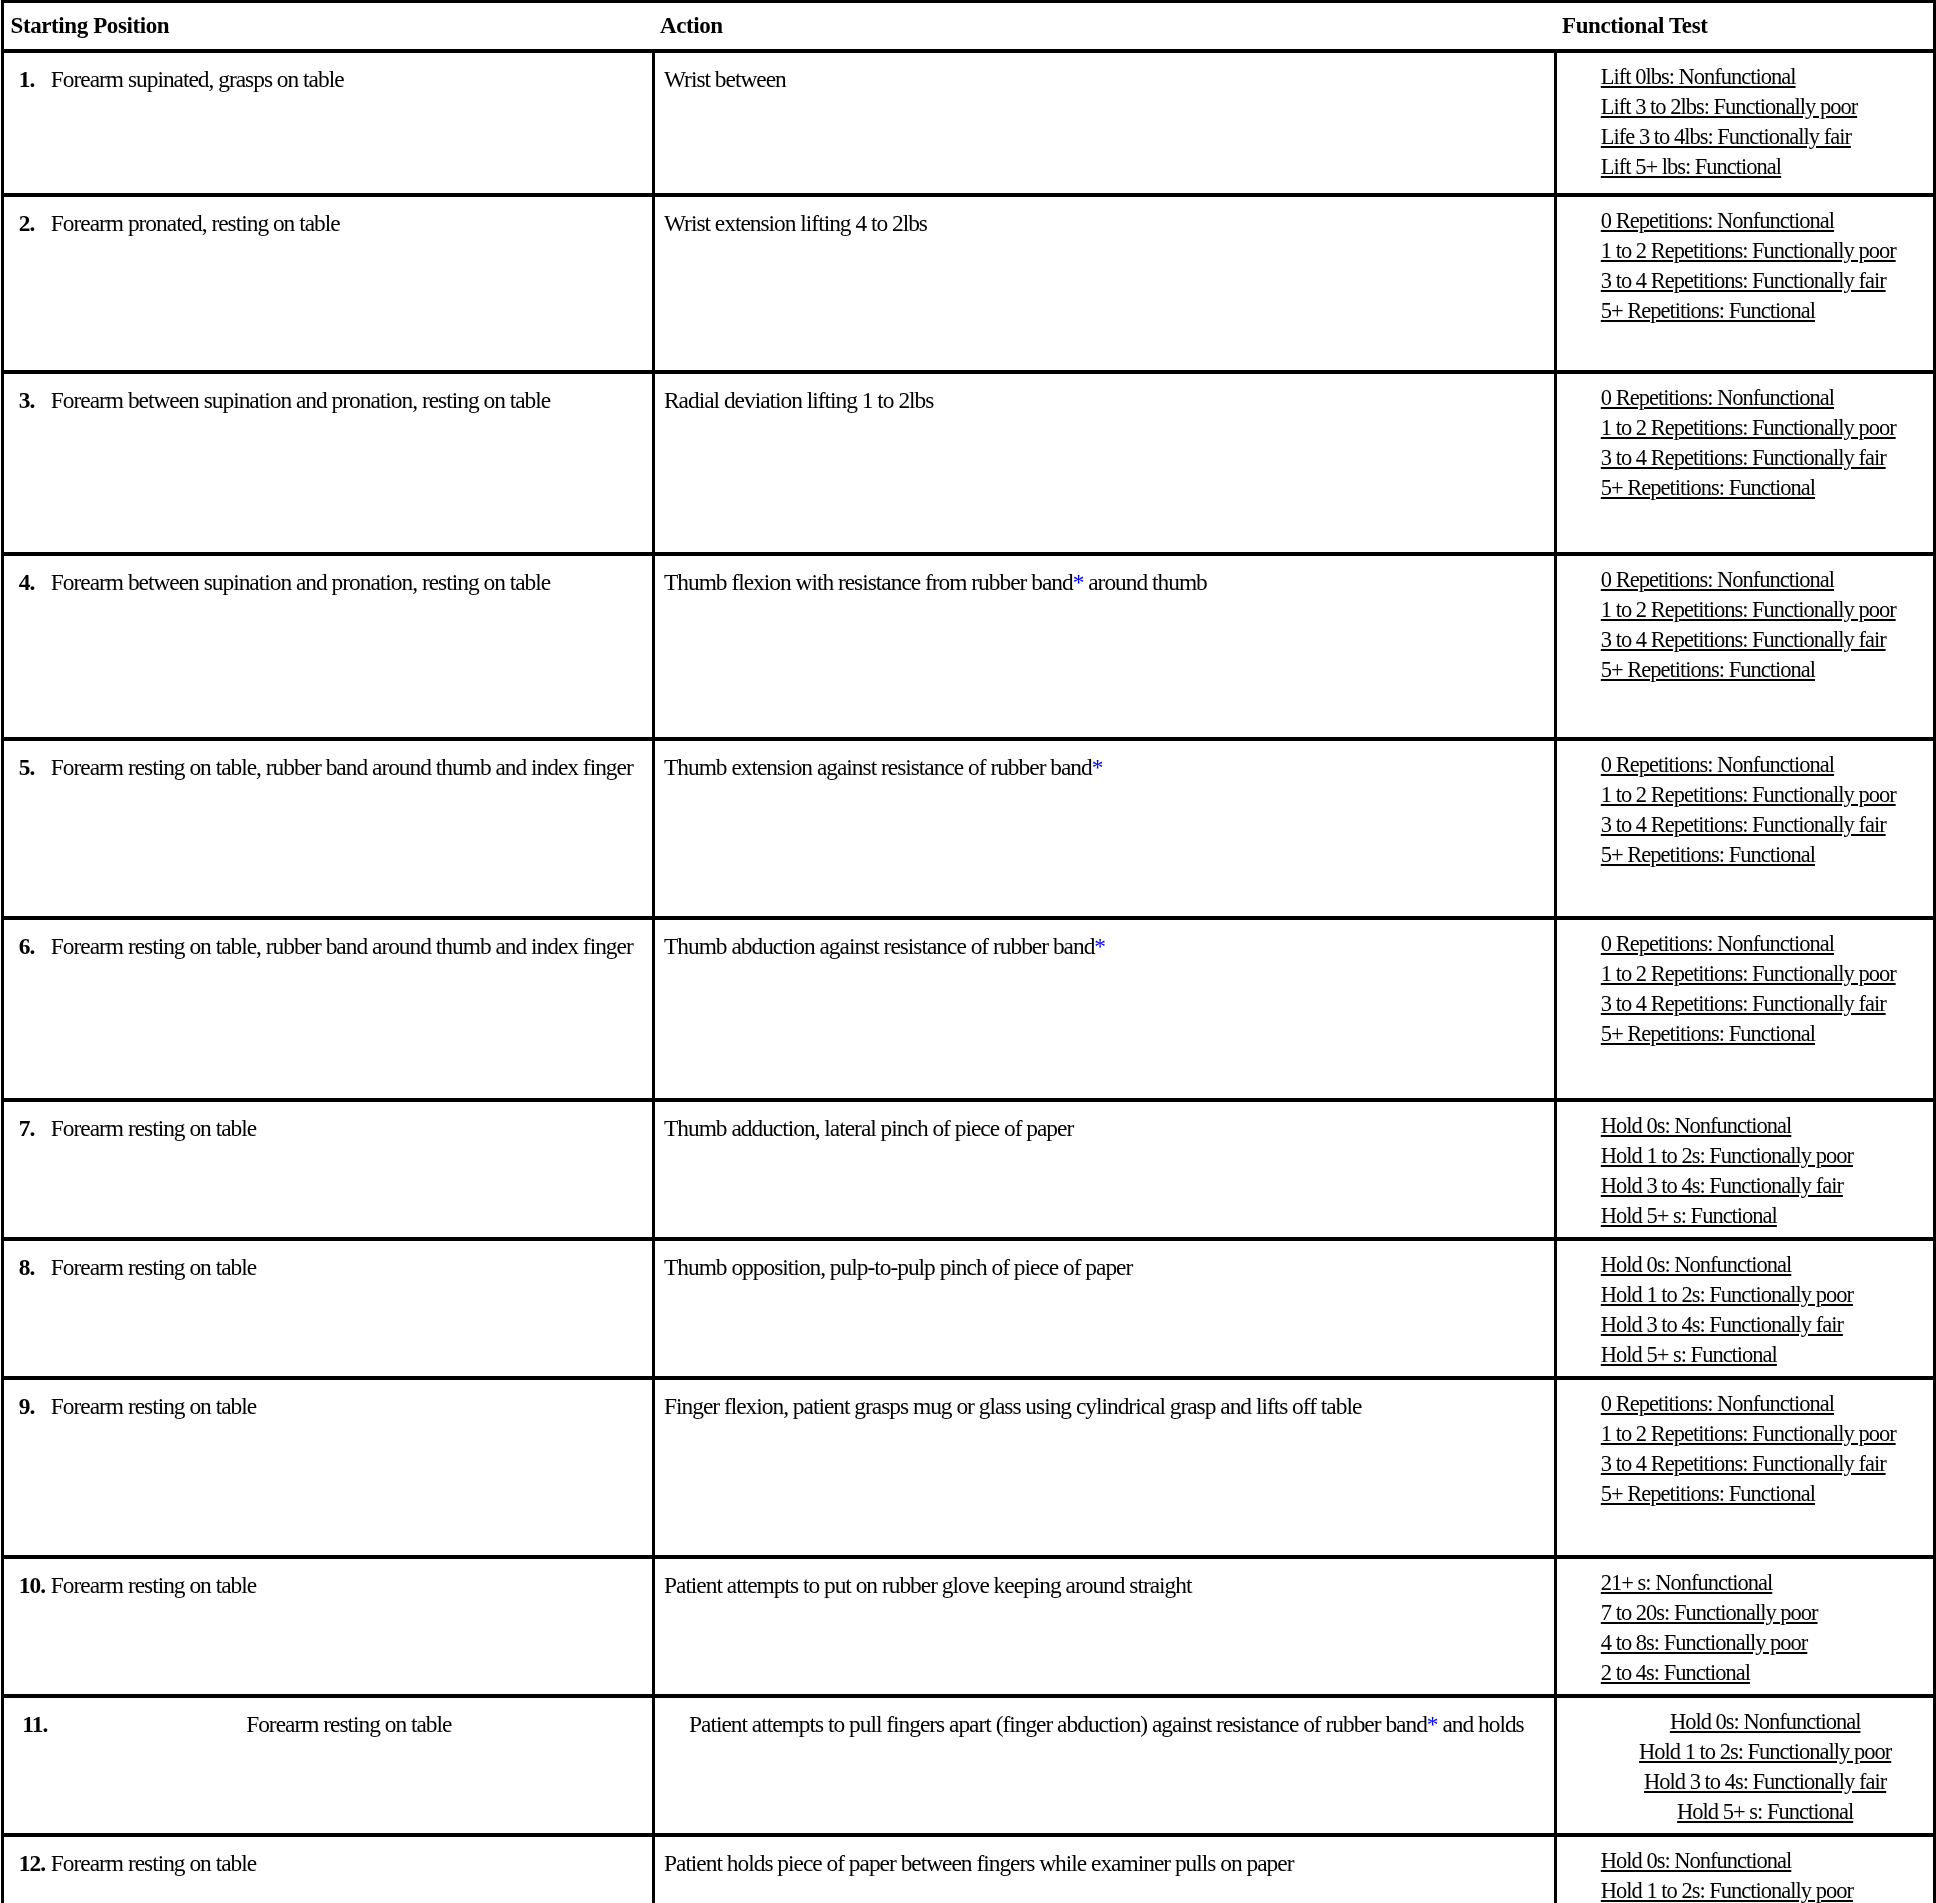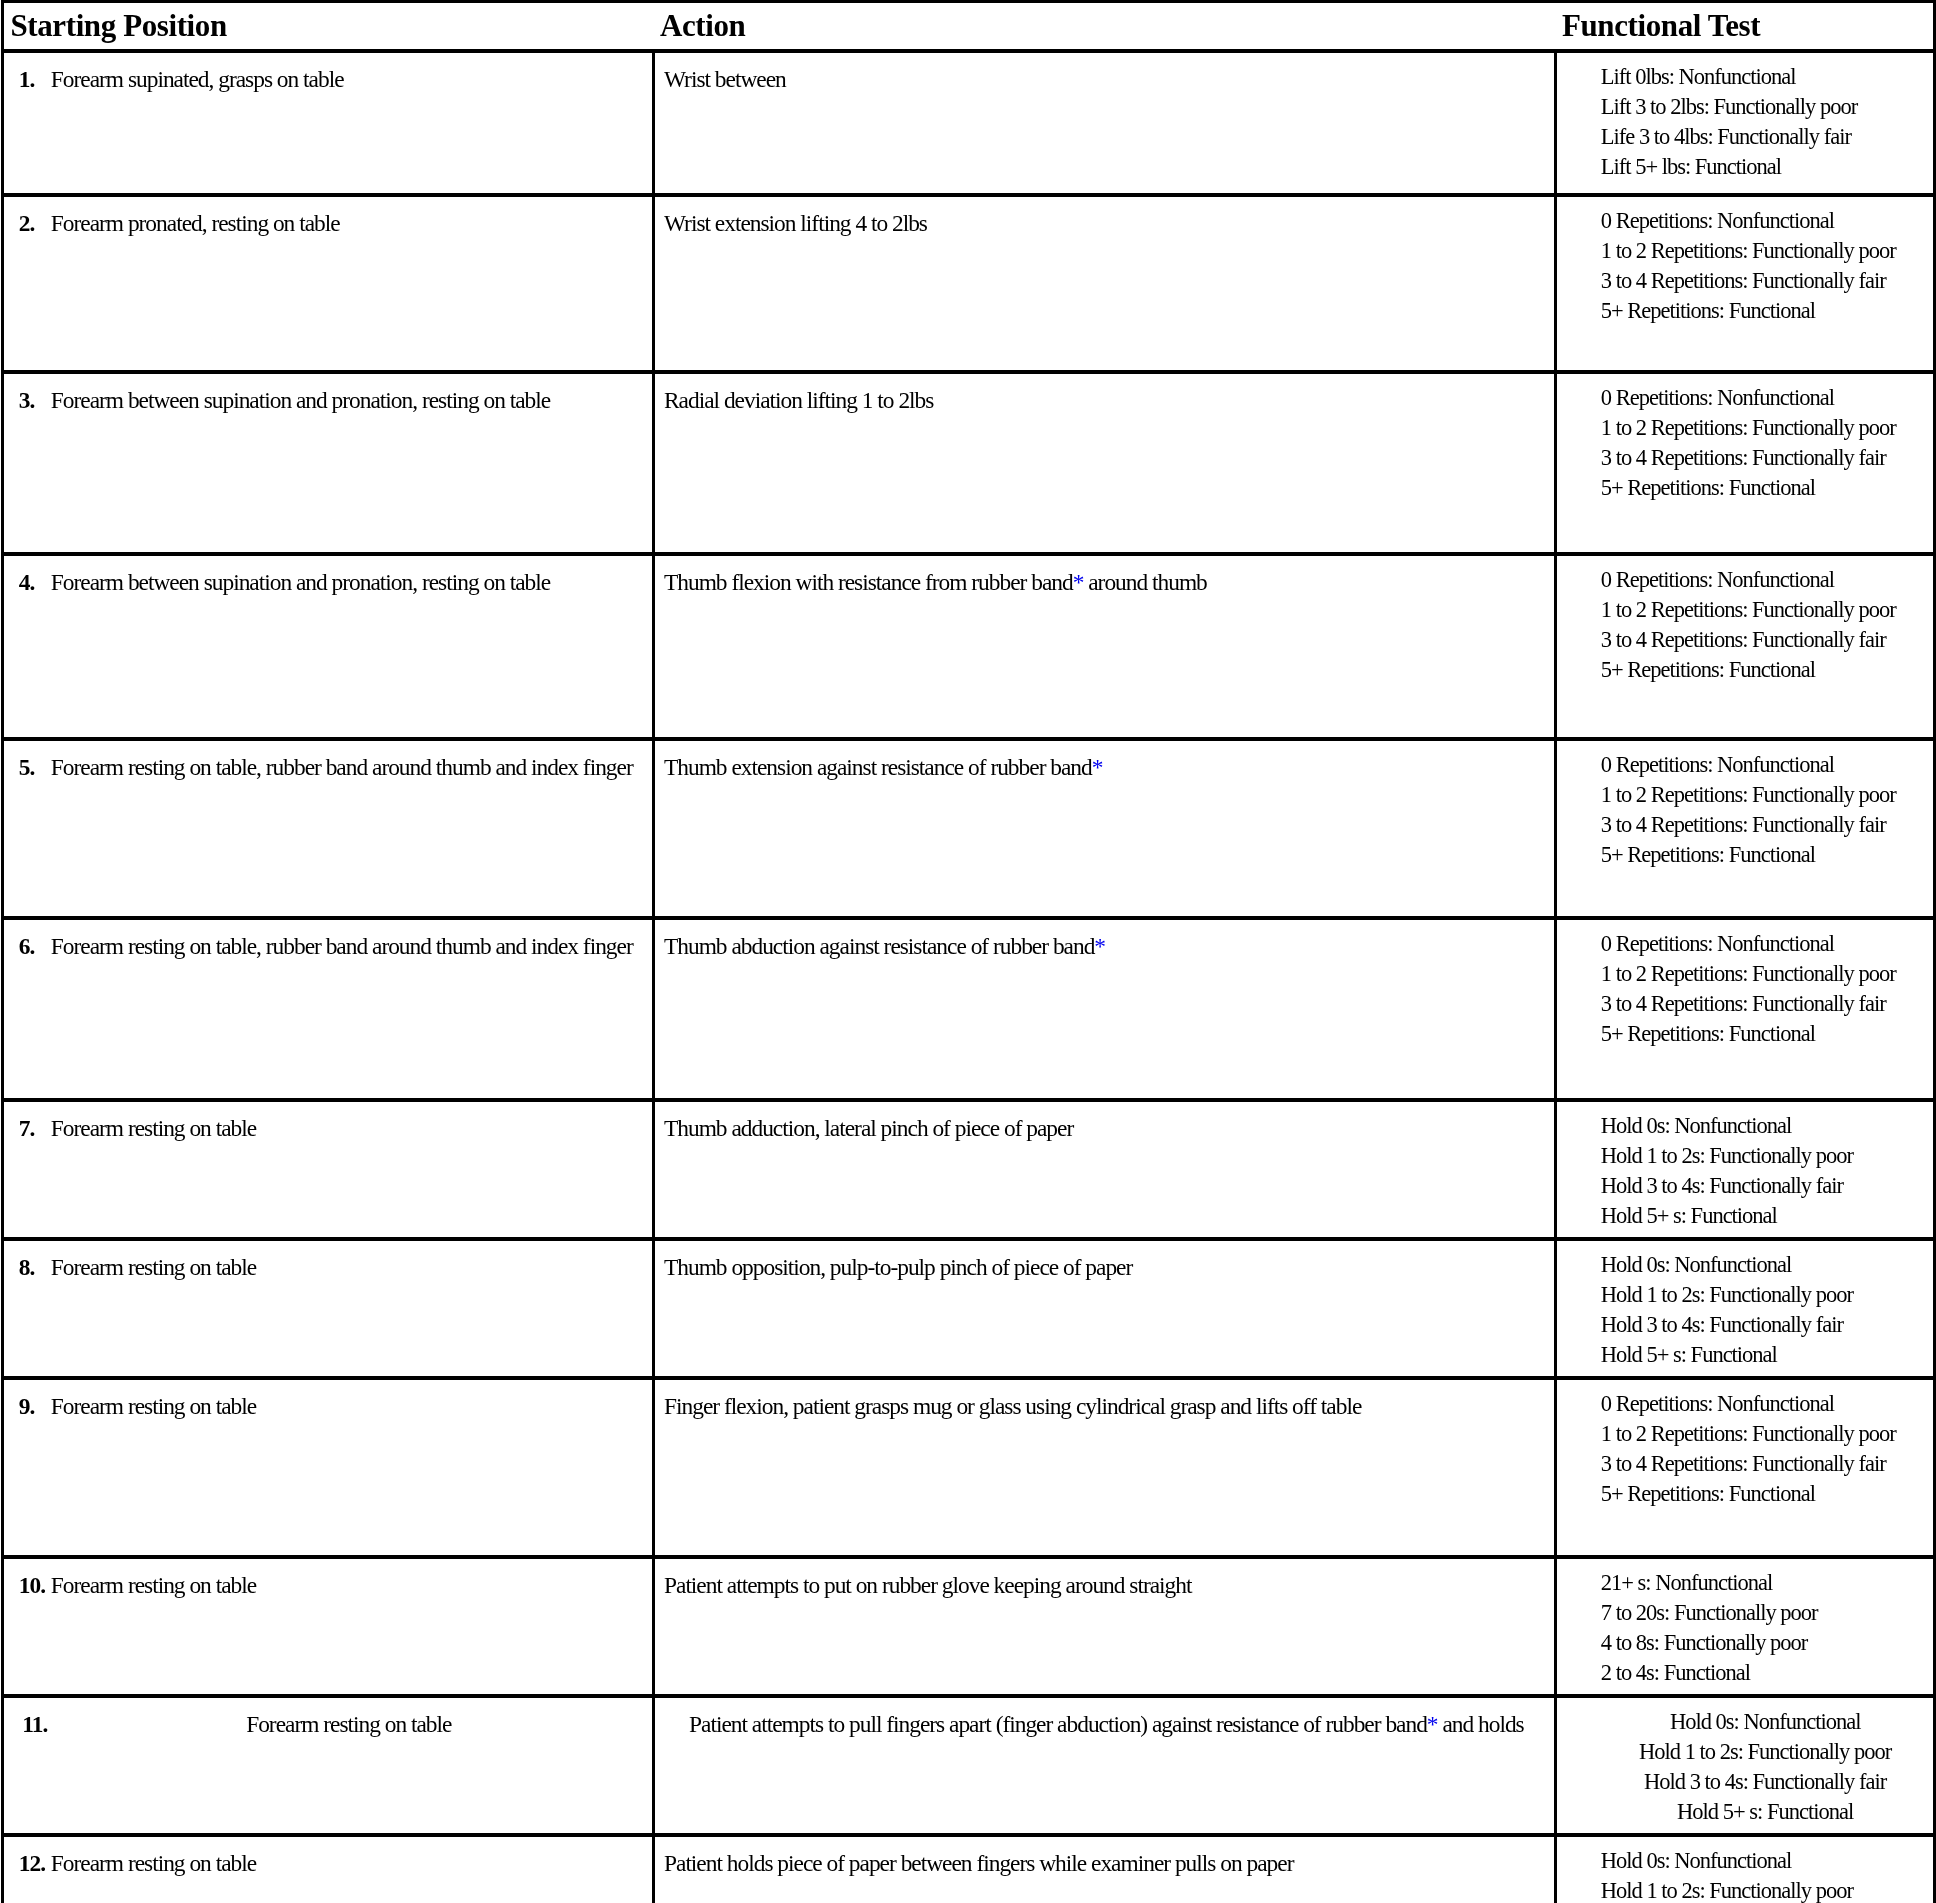--- a/index.html
+++ b/index.html
@@ -22,21 +22,21 @@
   col.c1 { width: 651px; }
   col.c2 { width: 902px; }
   col.c3 { width: 379px; }
 
   
   thead th {
     border: 0;
     border-top: 2.5px solid #000;
     border-bottom: 3.3px solid #000;
     font-weight: bold;
-    font-size: 31px;
+    font-size: 23px;
     letter-spacing: -0.4px;
     text-align: left;
     vertical-align: middle;
     padding: 4.2px 3.3px 4.2px 6.7px;
     height: 38px;
     white-space: nowrap;
   }
   table.assessment { border: 3.3px solid #000; }
 
   tbody td {
@@ -52,21 +52,21 @@
   td.cell-start  { padding: 10px 5px 6.7px 15px; }
   td.cell-action { padding: 10px 5px 6.7px 9.2px; }
   td.cell-ft     { padding: 8.3px 3.3px 6.7px 44px; font-size: 22.5px; line-height: 30px; }
 
   .sp-wrap { display: flex; align-items: flex-start; }
   .row-num { flex: none; width: 32px; font-weight: bold; }
   .sp-text { flex: 1; }
 
   .action-text { padding-left: 30px; text-indent: -30px; }
 
-  .ft-line { padding-left: 16px; text-indent: -16px; }
+  .ft-line { padding-left: 16px; text-indent: -16px; text-decoration: underline; }
 
   .fn {
     color: var(--fn-color, #0000EE);
     text-decoration: none;
     cursor: pointer;
   }
 
   
   tbody tr:nth-child(1)  { height: 144px; }
   tbody tr:nth-child(2)  { height: 177px; }

